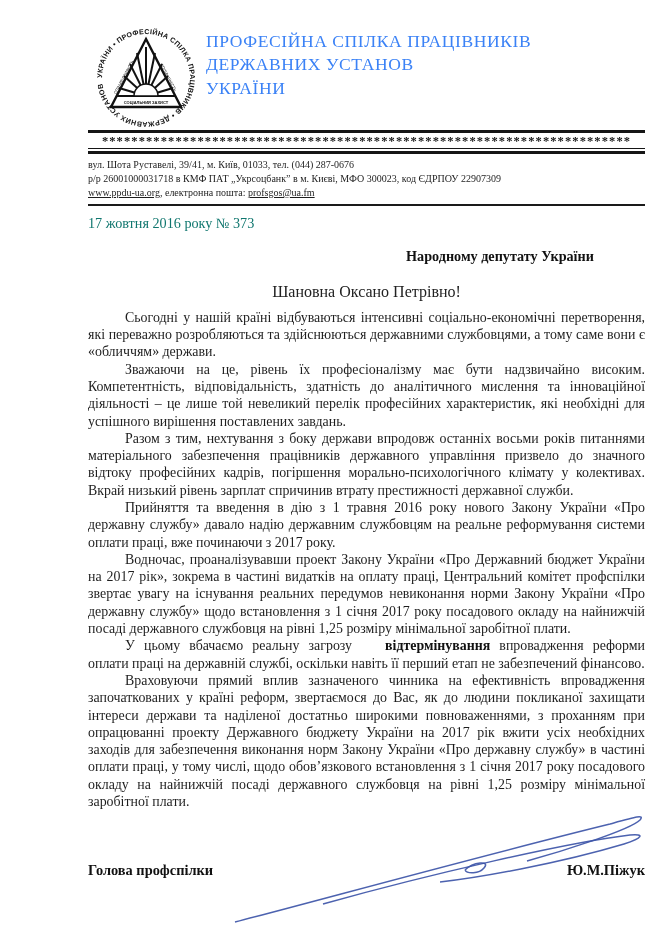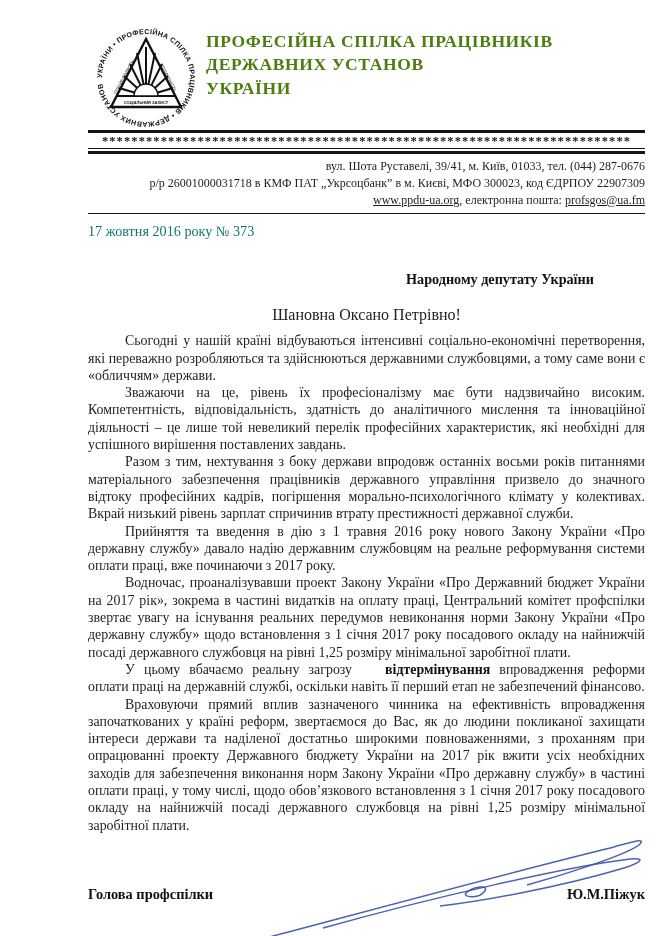--- a/index.html
+++ b/index.html
@@ -12,40 +12,40 @@
     padding:0 23px 0 88px;
     font-family:"Liberation Serif","DejaVu Serif",serif;
     color:#222;
     overflow:hidden;
   }
   
   .header-space{position:relative;height:130px;}
   .logo{position:absolute;left:2px;top:22px;width:112px;height:112px;}
   .org-title{
     position:absolute;left:118px;top:30px;width:430px;
-    font-weight:bold;font-size:17.5px;line-height:1.33;
-    letter-spacing:.6px;color:#4d7c0f;
+    font-weight:normal;font-size:17.5px;line-height:1.33;
+    letter-spacing:.6px;color:#3b82f6;
   }
   
   .rule-thick{height:3px;background:#151515;}
   .rule-thin{height:1px;background:#151515;}
   .asterisks{
     margin:1px 0 0 0;
     font-size:12.5px;font-weight:bold;letter-spacing:1.1px;
     white-space:nowrap;overflow:hidden;text-align:center;
     color:#151515;line-height:14px;
   }
   .rule-mid{height:2.5px;background:#151515;margin-top:2px;}
   
-  .contact{margin-top:4px;text-align:right;font-size:12px;line-height:1.42;color:#1d1d1d;}
+  .contact{margin-top:4px;text-align:left;font-size:10px;line-height:1.42;color:#1d1d1d;}
   .u{text-decoration:underline;}
   .contact-rule{height:1.5px;background:#1a1a1a;margin-top:4px;}
   
   .ref{margin-top:9px;font-size:14.2px;color:#0f766e;}
-  .addressee{margin-left:318px;margin-top:30px;font-weight:bold;font-size:14.2px;line-height:1.35;color:#111;}
+  .addressee{margin-left:318px;margin-top:15px;font-weight:bold;font-size:14.2px;line-height:1.35;color:#111;}
   .salutation{text-align:center;margin-top:17px;font-size:16px;}
   
   .body-text{margin-top:8px;font-size:13.9px;line-height:17.3px;text-align:justify;color:#1e1e1e;}
   .body-text p{margin:0;text-indent:37px;}
   .closing{margin-top:18px;font-size:14.2px;text-indent:37px;}
   
   .sign-row{
     position:relative;margin-top:52px;
     display:flex;justify-content:space-between;align-items:flex-start;
     font-weight:bold;font-size:14.4px;color:#111;

